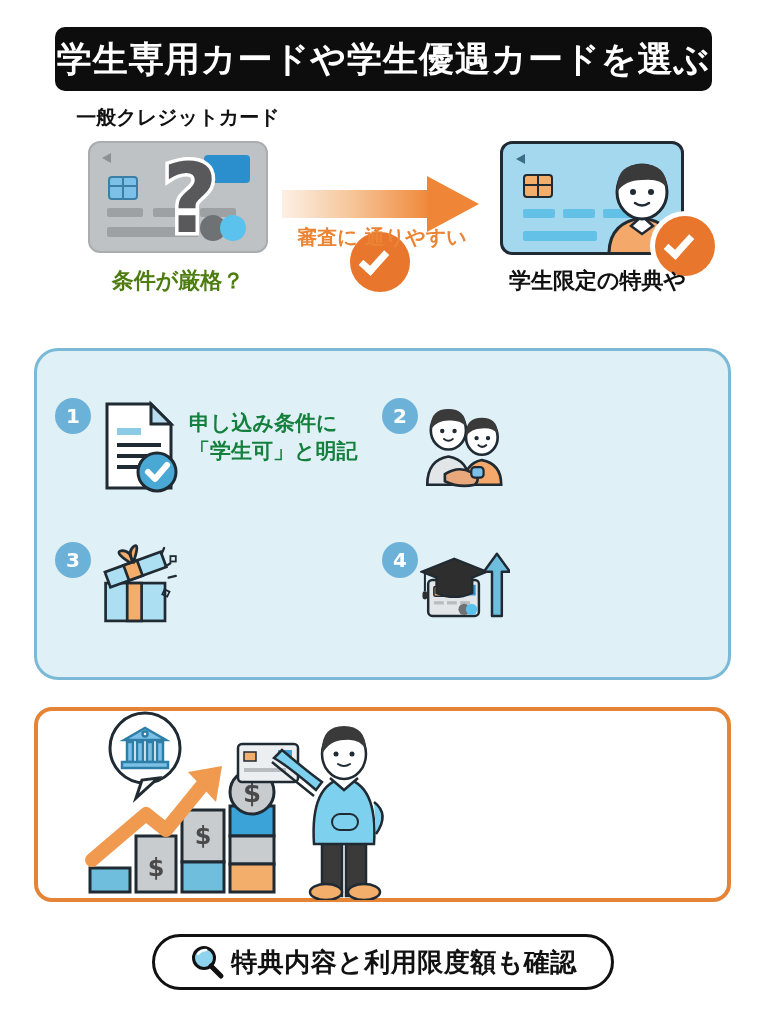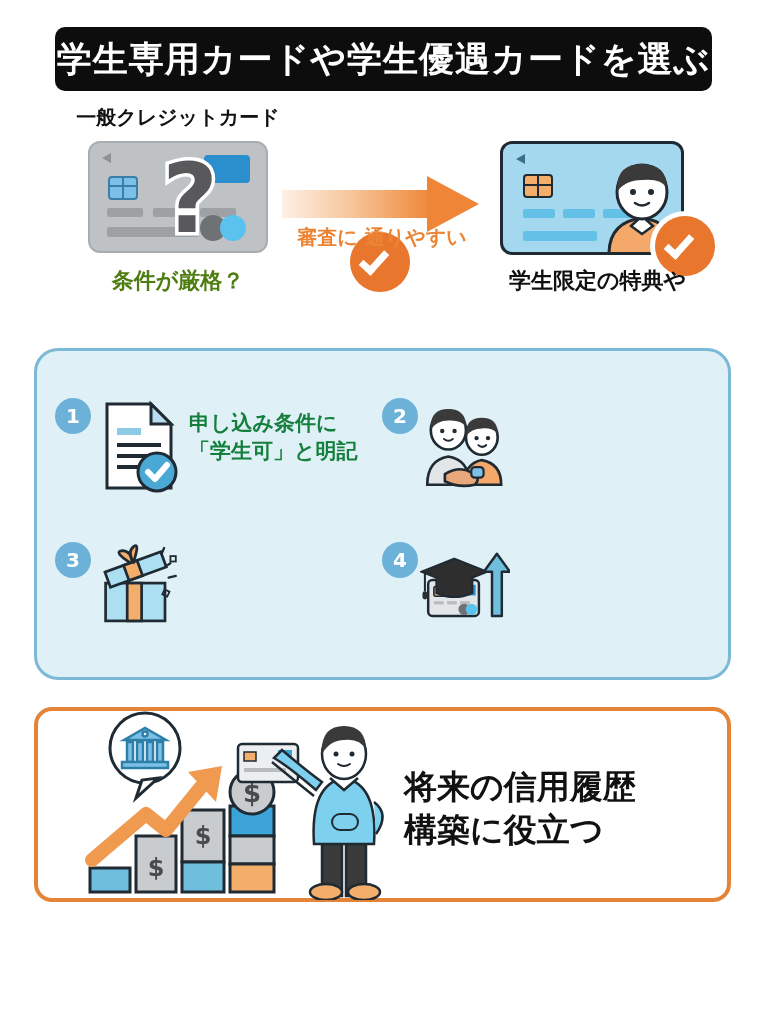--- a/index.html
+++ b/index.html
@@ -373,17 +373,23 @@
       <path d="M304 92 Q320 104 306 124" fill="#7dd0ee" stroke="#1f2a33" stroke-width="2.5"></path>
       <path d="M260 68 L274 80 L288 68" fill="#ffffff" stroke="#1f2a33" stroke-width="2.5"></path>
       <ellipse cx="274" cy="44" rx="22" ry="25" fill="#ffffff" stroke="#1f2a33" stroke-width="2.5"></ellipse>
       <path d="M252 40 Q252 16 274 16 Q296 16 296 40 Q290 28 274 30 Q260 30 252 44 Z" fill="#3a3a3a"></path>
       <circle cx="266" cy="44" r="2.5" fill="#1f2a33"></circle>
       <circle cx="282" cy="44" r="2.5" fill="#1f2a33"></circle>
       <path d="M268 54 Q274 58 280 54" stroke="#1f2a33" stroke-width="2" fill="none" stroke-linecap="round"></path>
       <rect x="262" y="104" width="26" height="16" rx="8" fill="none" stroke="#1f2a33" stroke-width="2"></rect>
     </g>
   </svg>
-  <div class="orange-text">将来の信用履歴
-構築に役立つ</div>
-
+
+  <div class="bottom-pill">
+    <svg class="mag-icon" viewBox="0 0 36 36">
+      <circle cx="15" cy="14" r="10.5" fill="#8fd4ef" stroke="#111" stroke-width="3"></circle>
+      <path d="M9 10 Q12 6 17 6" stroke="#ffffff" stroke-width="2.5" fill="none" stroke-linecap="round"></path>
+      <path d="M22 22 L32 32" stroke="#111" stroke-width="5" stroke-linecap="round"></path>
+    </svg>
+    <span class="bottom-text">特典内容と利用限度額も確認</span>
+  </div>
 
 </div>
 
 </body></html>

